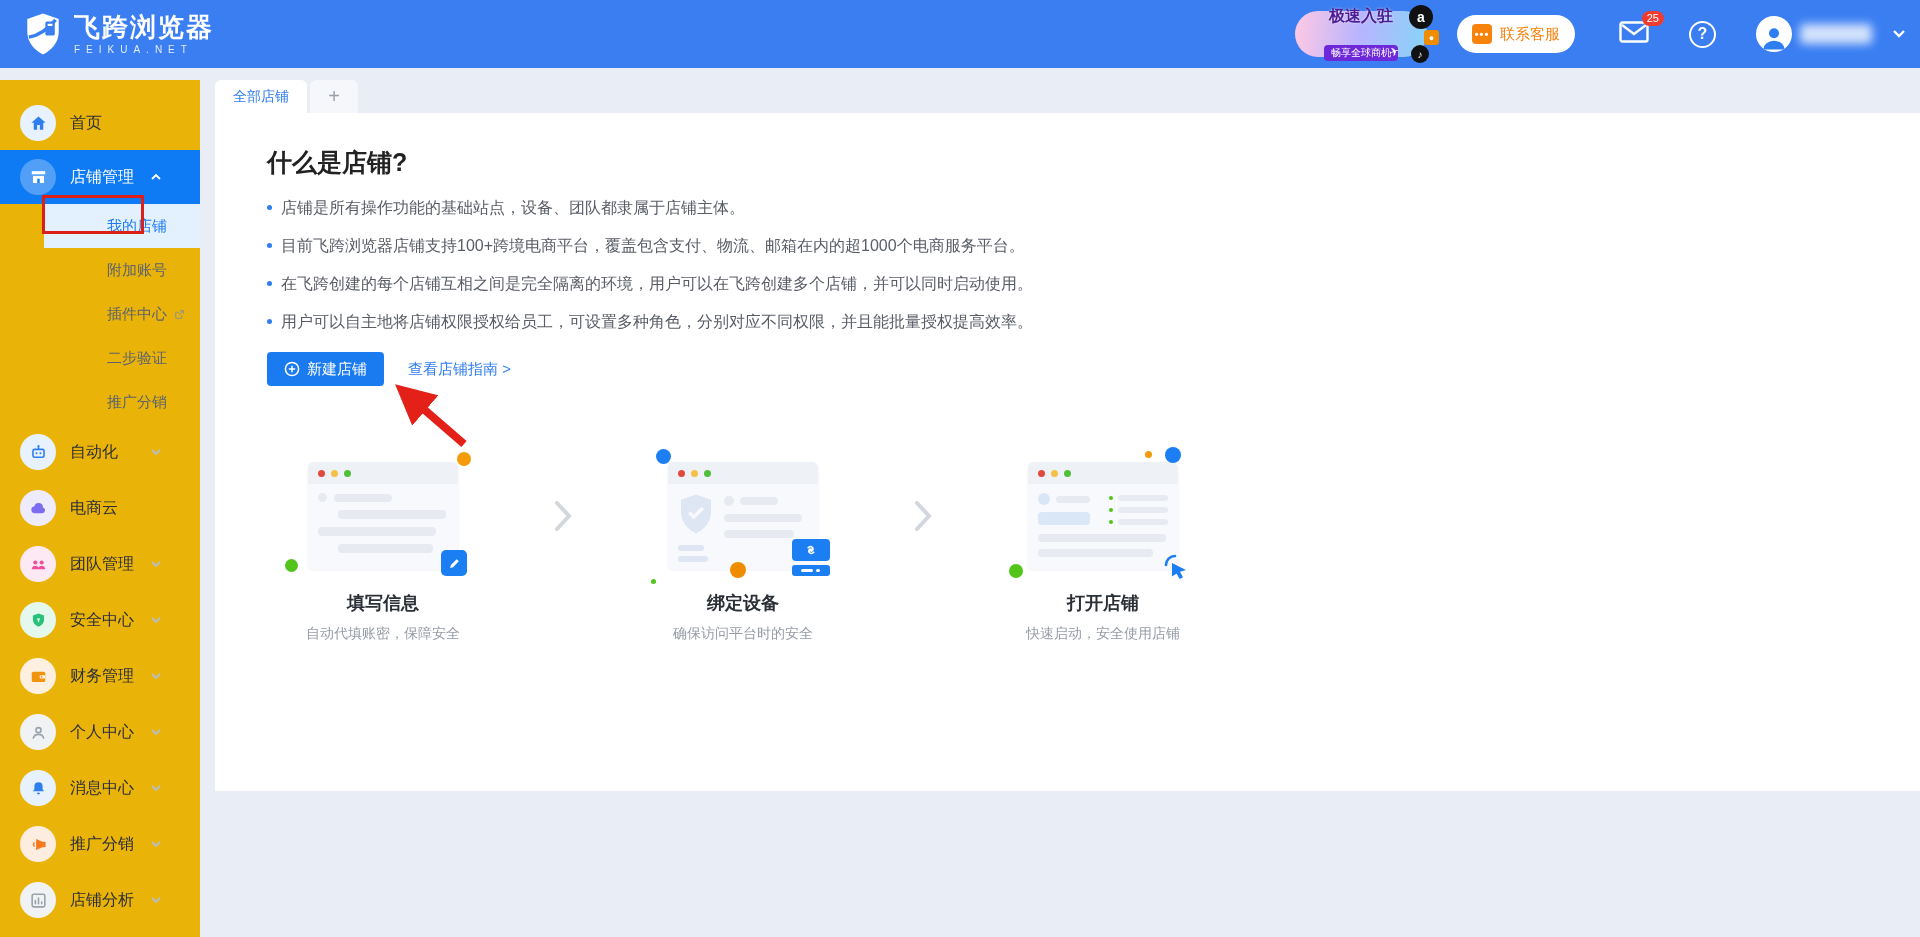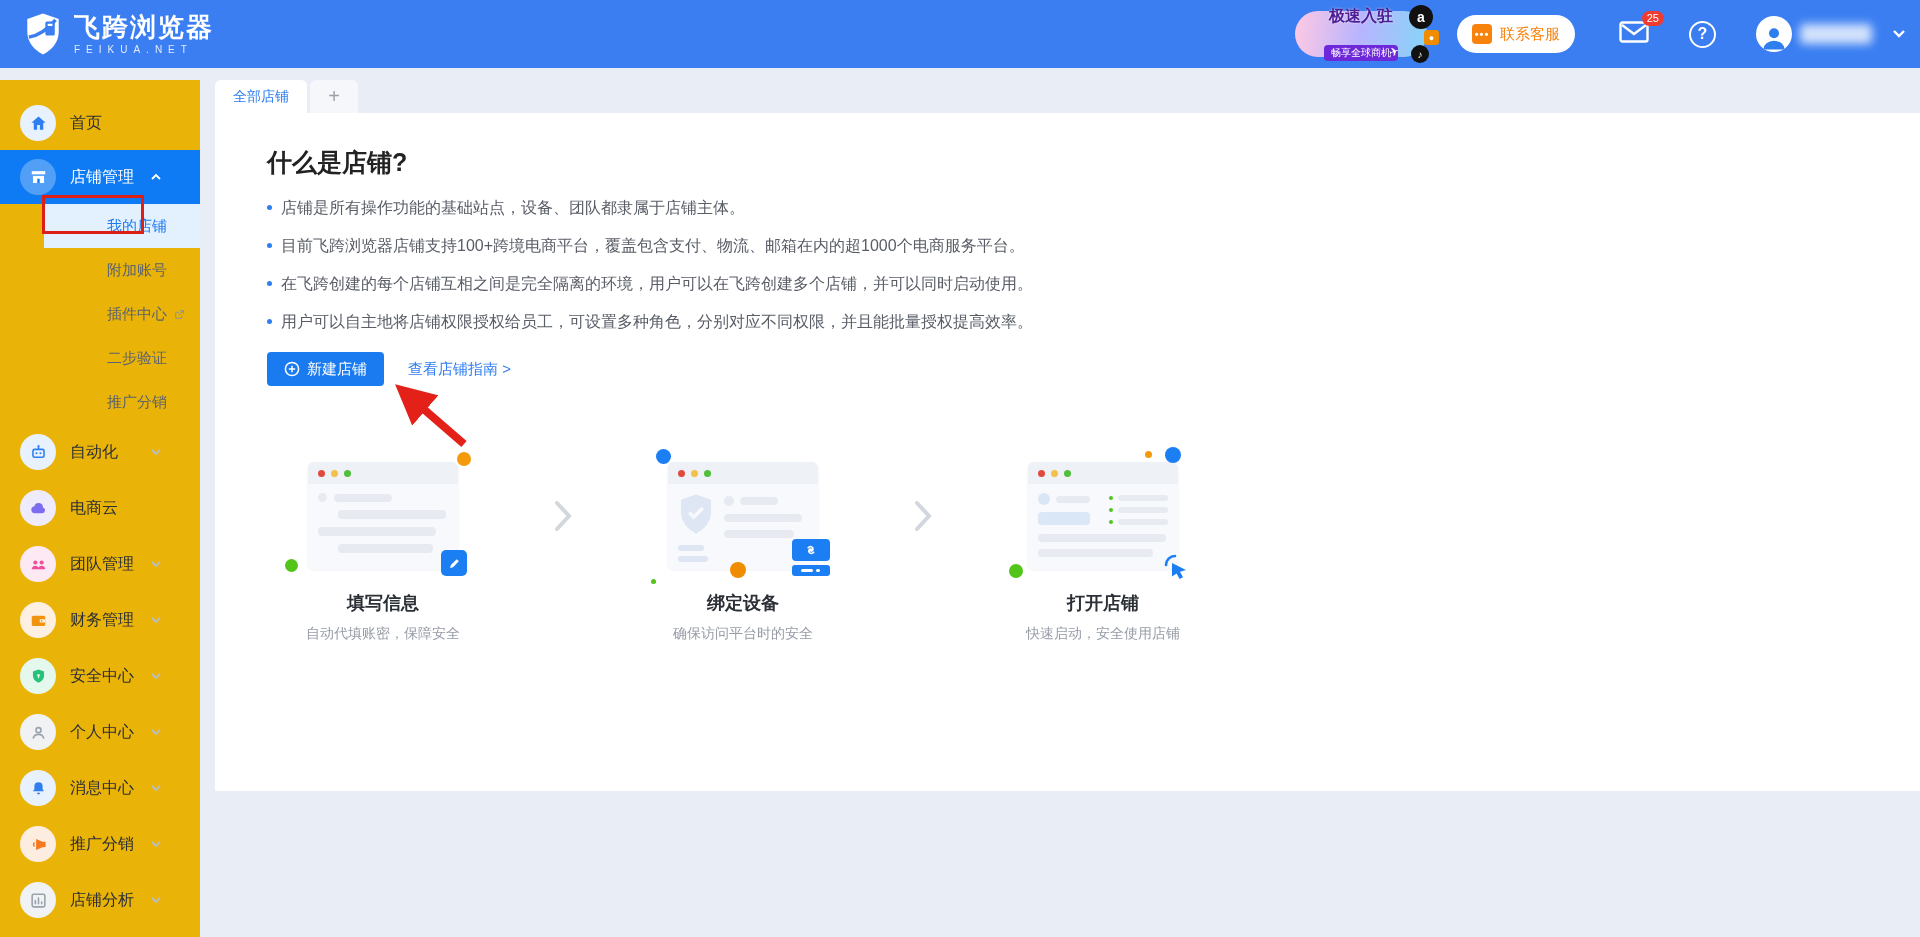--- a/index.html
+++ b/index.html
@@ -230,42 +230,42 @@
             <path d="M11.5 18c0-2.6 2-4.3 4.5-4.3s4.5 1.7 4.5 4.3z" fill="currentColor"></path>
           </svg>
       </span>
       <span class="side-label">团队管理</span>
       <svg class="side-chev" width="12" height="12" viewBox="0 0 12 12">
           <path d="M2 4l4 4 4-4" stroke="#b7bec8" stroke-width="1.8" fill="none"></path>
         </svg>
     </div>
 
     <div class="side-item tall">
+      <span class="ic-circle c-green">
+        <svg width="19" height="19" viewBox="0 0 24 24">
+            <path d="M12 3l7 2.8v5.4c0 4.3-2.9 7.1-7 8.8-4.1-1.7-7-4.5-7-8.8V5.8z" fill="currentColor"></path>
+            <circle cx="12" cy="10.5" r="1.6" fill="#e4f8ee"></circle>
+            <rect x="11.2" y="10.5" width="1.6" height="3.6" fill="#e4f8ee"></rect>
+          </svg>
+      </span>
+      <span class="side-label">安全中心</span>
+      <svg class="side-chev" width="12" height="12" viewBox="0 0 12 12">
+          <path d="M2 4l4 4 4-4" stroke="#b7bec8" stroke-width="1.8" fill="none"></path>
+        </svg>
+    </div>
+
+    <div class="side-item tall">
       <span class="ic-circle c-orange">
         <svg width="19" height="19" viewBox="0 0 24 24">
             <rect x="3.5" y="6" width="17" height="13" rx="2" fill="currentColor"></rect>
             <rect x="13.5" y="10.5" width="7" height="4" rx="1.2" fill="#fdf0e0"></rect>
             <circle cx="16" cy="12.5" r="1" fill="currentColor"></circle>
           </svg>
       </span>
       <span class="side-label">财务管理</span>
-      <svg class="side-chev" width="12" height="12" viewBox="0 0 12 12">
-          <path d="M2 4l4 4 4-4" stroke="#b7bec8" stroke-width="1.8" fill="none"></path>
-        </svg>
-    </div>
-
-    <div class="side-item tall">
-      <span class="ic-circle c-green">
-        <svg width="19" height="19" viewBox="0 0 24 24">
-            <path d="M12 3l7 2.8v5.4c0 4.3-2.9 7.1-7 8.8-4.1-1.7-7-4.5-7-8.8V5.8z" fill="currentColor"></path>
-            <circle cx="12" cy="10.5" r="1.6" fill="#e4f8ee"></circle>
-            <rect x="11.2" y="10.5" width="1.6" height="3.6" fill="#e4f8ee"></rect>
-          </svg>
-      </span>
-      <span class="side-label">安全中心</span>
       <svg class="side-chev" width="12" height="12" viewBox="0 0 12 12">
           <path d="M2 4l4 4 4-4" stroke="#b7bec8" stroke-width="1.8" fill="none"></path>
         </svg>
     </div>
 
     <div class="side-item tall">
       <span class="ic-circle c-gray">
         <svg width="19" height="19" viewBox="0 0 24 24">
             <circle cx="12" cy="9" r="3.2" fill="none" stroke="currentColor" stroke-width="2"></circle>
             <path d="M5.5 19c.8-3 3.4-4.6 6.5-4.6s5.7 1.6 6.5 4.6" fill="none" stroke="currentColor" stroke-width="2" stroke-linecap="round"></path>

